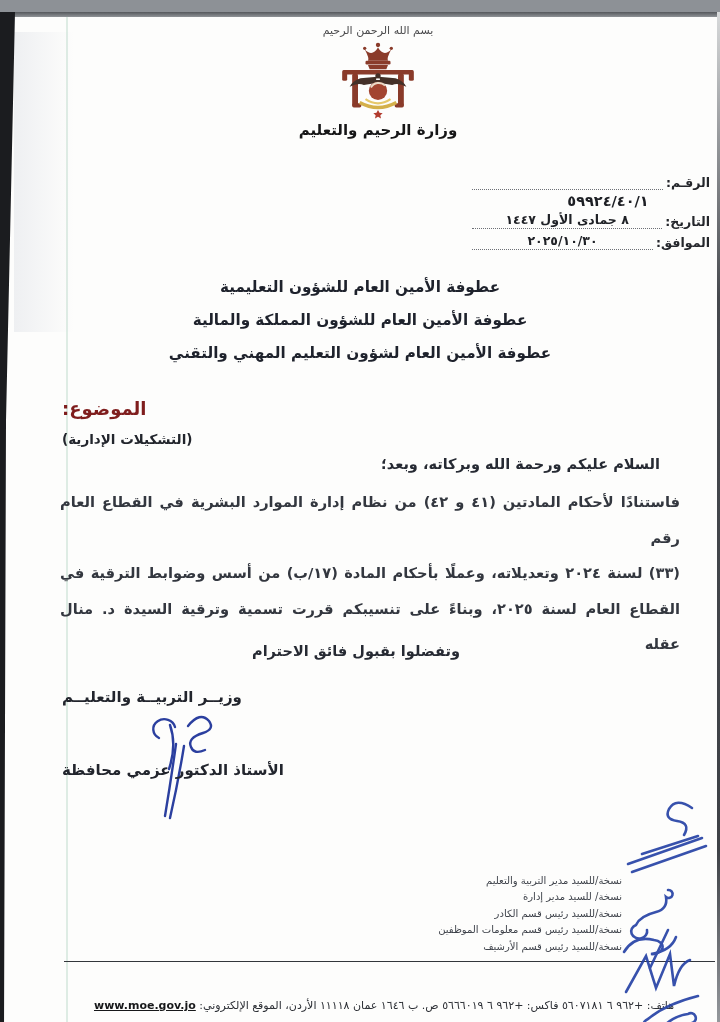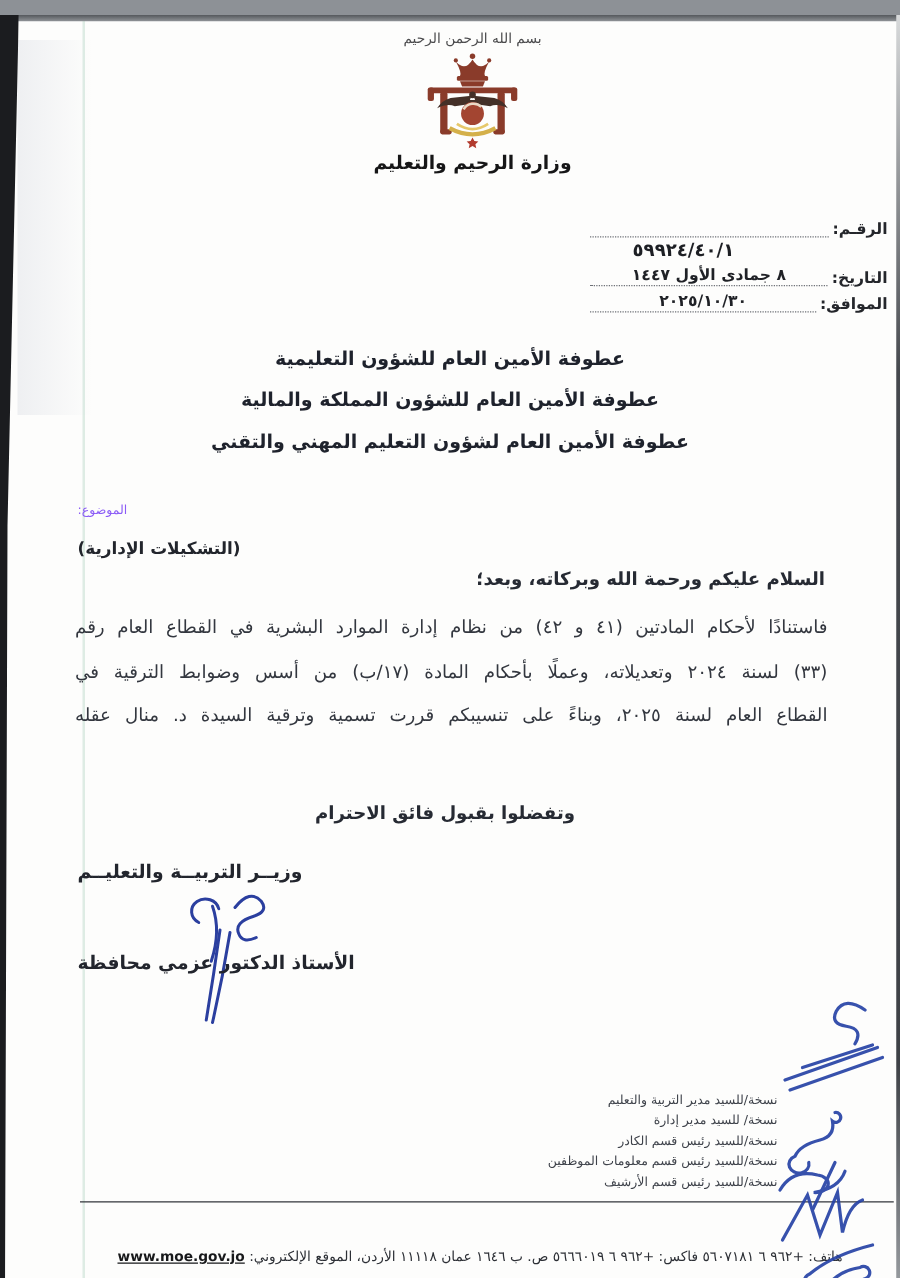--- a/index.html
+++ b/index.html
@@ -28,36 +28,36 @@
   .crest{margin:3px auto 1px;display:block;}
   .ministry-name{font-size:15px;font-weight:bold;color:#161617;margin-top:1px;}
 
   
   .ref-block{position:absolute;right:10px;top:162px;width:238px;direction:rtl;}
   .ref-row{display:flex;align-items:flex-end;margin-bottom:3px;}
   .ref-label{font-weight:bold;font-size:12.5px;color:#24262b;white-space:nowrap;margin-left:3px;}
   .ref-leader{flex:1;border-bottom:1.6px dotted #6d7076;min-height:15px;
     text-align:center;font-weight:bold;font-size:12.5px;color:#1f2126;line-height:17px;}
   .ref-number-value{direction:ltr;font-weight:bold;font-size:14.5px;color:#1d1f24;
-    padding-left:34px;margin:1px 0 2px;}
+    text-align:center;padding-left:34px;margin:1px 0 2px;}
   .ltr{direction:ltr;unicode-bidi:isolate;}
 
   
   .addressees{position:absolute;left:0;right:0;top:259px;text-align:center;direction:rtl;}
   .addressee{font-weight:bold;font-size:15.2px;line-height:33px;color:#1e222c;text-align:center;}
 
   
   .subject{position:absolute;left:62px;top:382px;direction:rtl;text-align:left;}
-  .subject-label{font-weight:normal;font-size:10px;color:#8b5cf6;line-height:30px;}
+  .subject-label{font-weight:bold;font-size:18px;color:#7f1d1d;line-height:30px;}
   .subject-value{font-weight:bold;font-size:13.5px;color:#22252c;line-height:30px;}
 
   
   .greeting{position:absolute;right:60px;top:444px;direction:rtl;
     font-weight:bold;font-size:14.5px;color:#262a33;}
-  .body-text{position:absolute;left:60px;right:58px;top:472px;direction:rtl;}
+  .body-text{position:absolute;left:60px;right:40px;top:472px;direction:rtl;font-weight:bold;}
   .body-line{font-size:14.6px;line-height:35.5px;color:#33373f;
     text-align:justify;text-align-last:justify;word-spacing:1px;}
 
   .closing{position:absolute;left:196px;top:631px;width:320px;text-align:center;
     direction:rtl;font-weight:bold;font-size:14.5px;color:#262a33;}
 
   
   .sig-title{position:absolute;left:62px;top:676px;direction:rtl;
     font-weight:bold;font-size:15px;color:#22252d;}
   .sig-name{position:absolute;left:62px;top:749px;direction:rtl;

